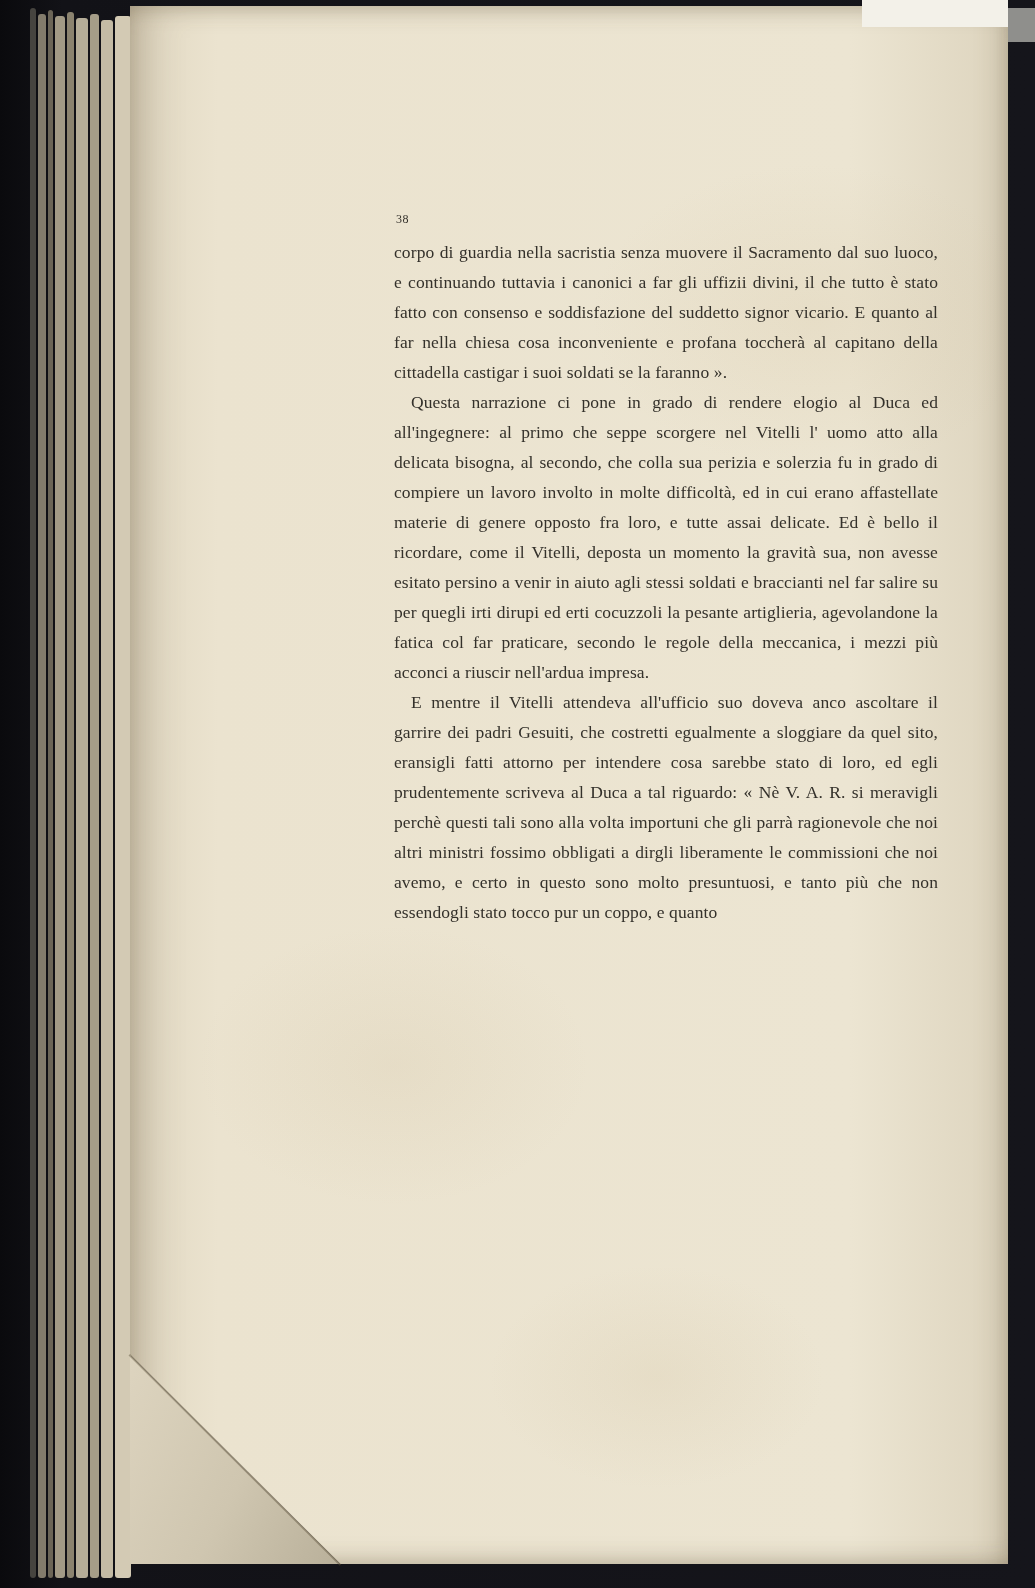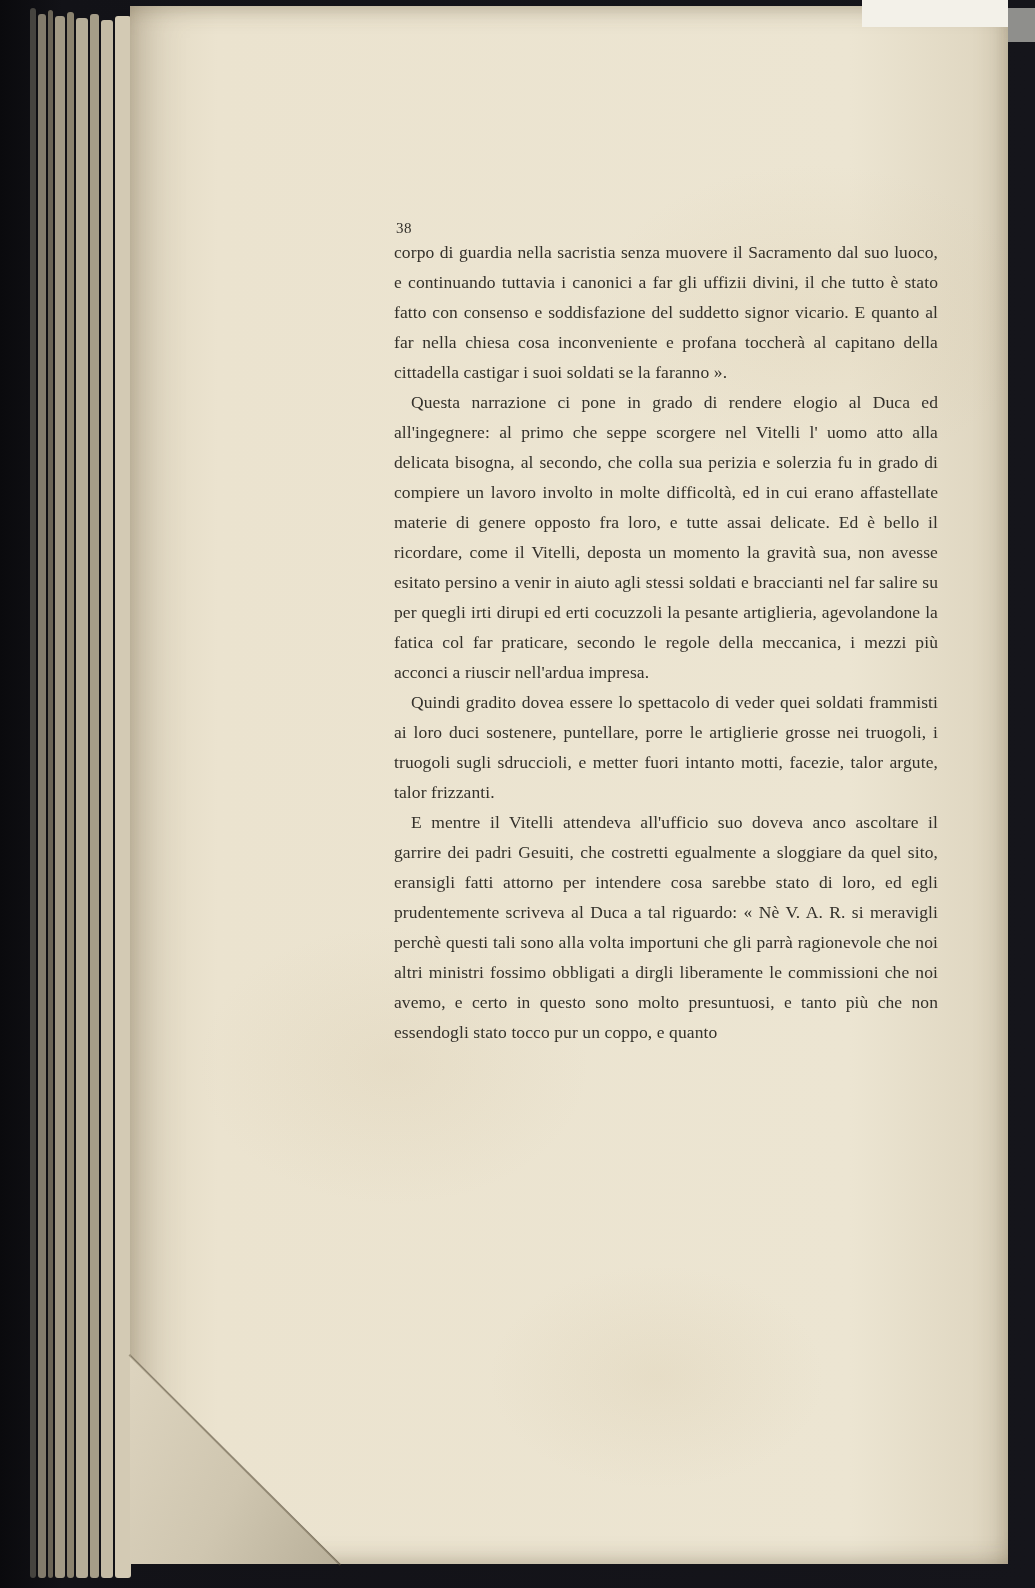--- a/index.html
+++ b/index.html
@@ -86,24 +86,23 @@
     width: 27px;
     height: 34px;
     background: #8f8f8c;
   }
 
   
   .page-number {
     position: absolute;
     left: 266px;
     top: 206px;
-    font-size: 15px;
+    font-size: 12px;
     color: #33302a;
     letter-spacing: 0.5px;
-    margin-top: 8px;
   }
   .text-block {
     position: absolute;
     left: 264px;
     top: 231px;
     width: 544px;
     text-align: justify;
     font-size: 17.5px;
     line-height: 30px;
     color: #34312b;
@@ -127,21 +126,20 @@
     <div class="strip s7"></div>
     <div class="strip s8"></div>
     <div class="strip s9"></div>
   </div>
 
   <div class="page">
     <div class="page-number">38</div>
     <div class="text-block">
       <p>corpo di guardia nella sacristia senza muovere il Sacramento dal suo luoco, e continuando tuttavia i canonici a far gli uffizii divini, il che tutto è stato fatto con consenso e soddisfazione del suddetto signor vicario. E quanto al far nella chiesa cosa inconveniente e profana toccherà al capitano della cittadella castigar i suoi soldati se la faranno ».</p>
       <p class="indent">Questa narrazione ci pone in grado di rendere elogio al Duca ed all'ingegnere: al primo che seppe scorgere nel Vitelli l' uomo atto alla delicata bisogna, al secondo, che colla sua perizia e solerzia fu in grado di compiere un lavoro involto in molte difficoltà, ed in cui erano affastellate materie di genere opposto fra loro, e tutte assai delicate. Ed è bello il ricordare, come il Vitelli, deposta un momento la gravità sua, non avesse esitato persino a venir in aiuto agli stessi soldati e braccianti nel far salire su per quegli irti dirupi ed erti cocuzzoli la pesante artiglieria, agevolandone la fatica col far praticare, secondo le regole della meccanica, i mezzi più acconci a riuscir nell'ardua impresa.</p>
-      <p class="indent">Quindi gradito dovea essere lo spettacolo di veder quei soldati frammisti ai loro duci sostenere, puntellare, porre le artiglierie grosse nei truogoli, i truogoli sugli sdruccioli, e metter fuori intanto motti, facezie, talor argute, talor frizzanti.</p>
       <p class="indent">E mentre il Vitelli attendeva all'ufficio suo doveva anco ascoltare il garrire dei padri Gesuiti, che costretti egualmente a sloggiare da quel sito, eransigli fatti attorno per intendere cosa sarebbe stato di loro, ed egli prudentemente scriveva al Duca a tal riguardo: « Nè V. A. R. si meravigli perchè questi tali sono alla volta importuni che gli parrà ragionevole che noi altri ministri fossimo obbligati a dirgli liberamente le commissioni che noi avemo, e certo in questo sono molto presuntuosi, e tanto più che non essendogli stato tocco pur un coppo, e quanto</p>
     </div>
   </div>
 
   <div class="corner-fold"></div>
   <div class="crease-line"></div>
 
   <div class="next-page-edge"></div>
   <div class="right-clip"></div>
 

